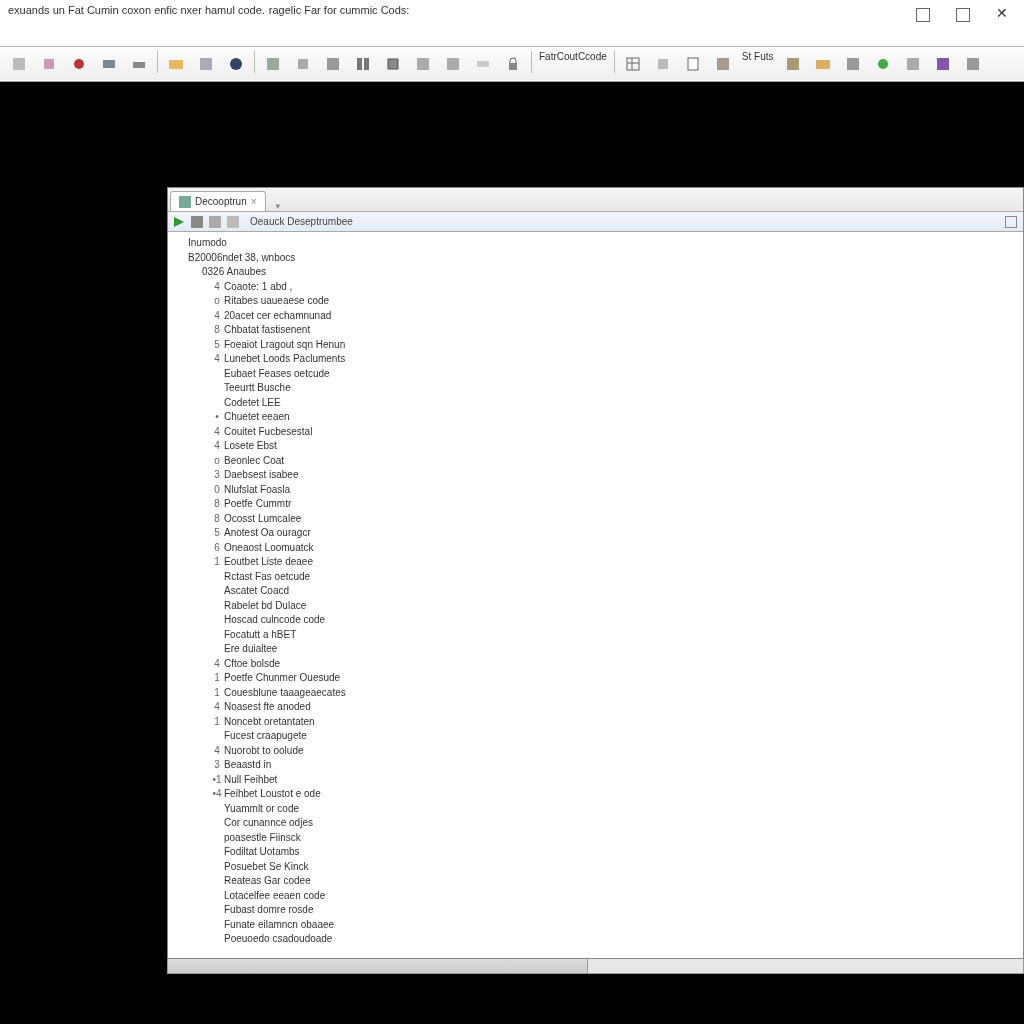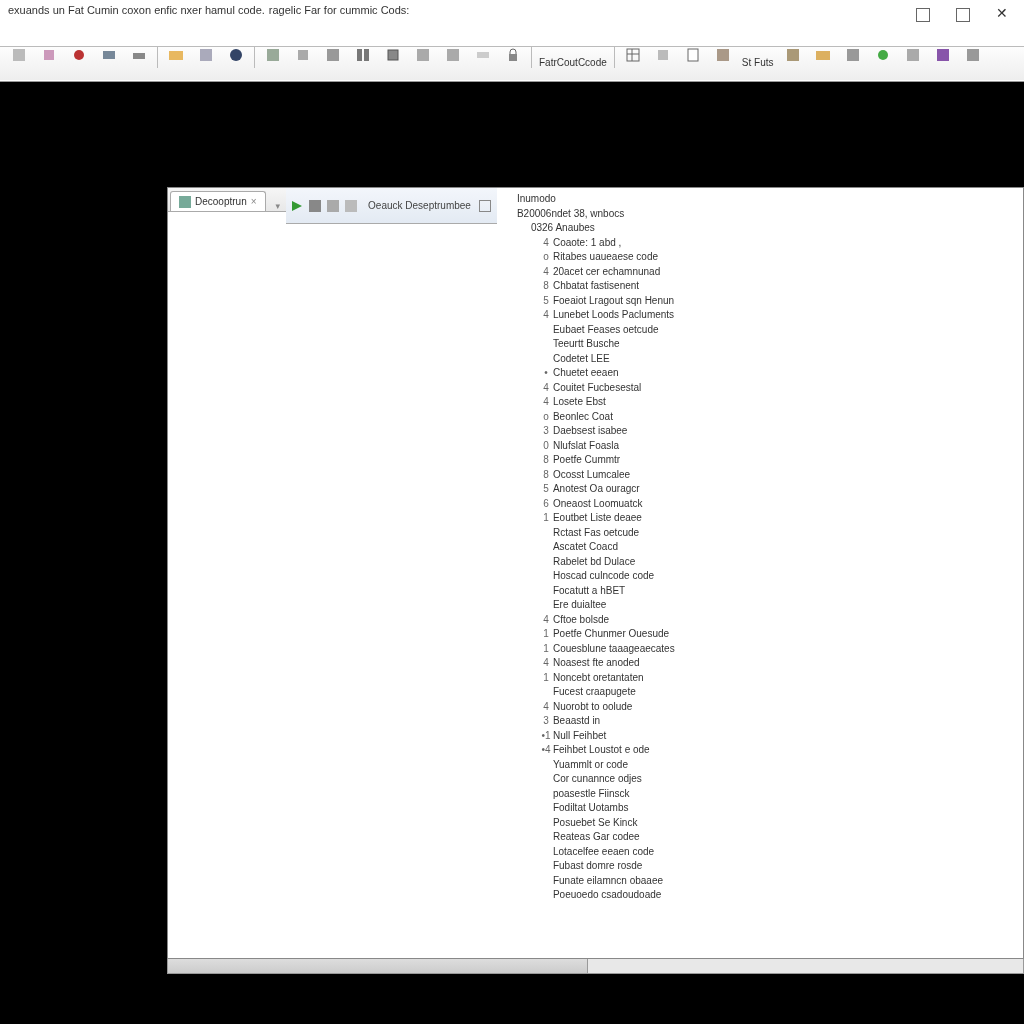--- a/index.html
+++ b/index.html
@@ -3,31 +3,31 @@
 <meta charset="utf-8">
 <style>
 * { box-sizing: border-box; margin: 0; padding: 0; }
 body { width: 1024px; height: 1024px; background: #000; font-family: "Segoe UI", Tahoma, sans-serif; font-size: 11px; color: #333; overflow: hidden; position: relative; }
 .topbar { background: #fff; height: 82px; border-bottom: 1px solid #999; }
 .title-area { height: 46px; padding: 4px 8px; display: flex; justify-content: space-between; }
 .title-text { display: flex; justify-content: center; gap: 4px; }
 .title-text div { color: #333; font-size: 11px; }
 .win-controls { display: flex; gap: 26px; align-items: flex-start; padding-top: 4px; padding-right: 6px; }
 .win-controls span { display: inline-block; width: 14px; height: 14px; border: 1px solid #666; cursor: pointer; }
-.toolbar { height: 34px; background: linear-gradient(#fdfdfd,#eee); border-top: 1px solid #bbb; display: flex; align-items: flex-end; padding: 12px 4px; gap: 0; }
+.toolbar { height: 34px; background: linear-gradient(#fdfdfd,#eee); border-top: 1px solid #bbb; display: flex; align-items: flex-start; padding: 4px 4px; gap: 0; }
 .tbtn { width: 30px; height: 26px; display: flex; align-items: center; justify-content: center; border: 1px solid transparent; cursor: pointer; flex-shrink: 0; }
 .tsep { width: 1px; height: 22px; background: #bbb; margin: 0 3px; flex-shrink: 0; }
 .tlabel { font-size: 10px; color: #333; padding: 0 4px; white-space: nowrap; }
 .ticon { width: 16px; height: 16px; display: block; }
-.panel { position: absolute; left: 167px; top: 187px; right: 0; bottom: 65px; background: #fff; border: 1px solid #888; box-shadow: -2px -2px 6px rgba(0,0,0,0.4); display: flex; }
+.panel { position: absolute; left: 167px; top: 187px; right: 0; bottom: 65px; background: #fff; border: 1px solid #888; box-shadow: -2px -2px 6px rgba(0,0,0,0.4); display: flex; flex-direction: column; }
 .panel-tabs { height: 24px; background: linear-gradient(#f6f6f6,#e8e8e8); border-bottom: 1px solid #aaa; display: flex; align-items: flex-end; padding-left: 2px; }
 .tab { height: 20px; padding: 0 8px; background: #fff; border: 1px solid #aaa; border-bottom: none; border-radius: 3px 3px 0 0; display: flex; align-items: center; gap: 4px; font-size: 10px; margin-right: 4px; cursor: pointer; }
 .tab .close { font-size: 10px; color: #888; cursor: pointer; }
 .tab-icon { width: 12px; height: 12px; background: #7a9; }
-.panel-toolbar { height: 36px; background: linear-gradient(#f3f6fb,#e3eaf3); border-bottom: 1px solid #aaa; display: flex; align-items: center; padding: 0 4px; gap: 4px; }
+.panel-toolbar { height: 20px; background: linear-gradient(#f3f6fb,#e3eaf3); border-bottom: 1px solid #aaa; display: flex; align-items: center; padding: 0 4px; gap: 4px; }
 .ptbtn { width: 14px; height: 14px; cursor: pointer; }
 .pt-label { font-size: 10px; color: #444; margin-left: 6px; }
 .pt-spacer { flex: 1; }
 .pt-end { width: 12px; height: 12px; border: 1px solid #888; margin-right: 2px; cursor: pointer; }
 .tree { flex: 1; overflow: auto; background: #fff; padding: 4px 0; font-size: 10px; line-height: 14.5px; color: #333; }
 .tree-row { white-space: nowrap; padding: 0 4px; cursor: pointer; }
 .ind0 { padding-left: 8px; }
 .ind1 { padding-left: 22px; }
 .ind2 { padding-left: 44px; }
 .exp { display: inline-block; width: 10px; color: #666; text-align: center; margin-right: 2px; }

